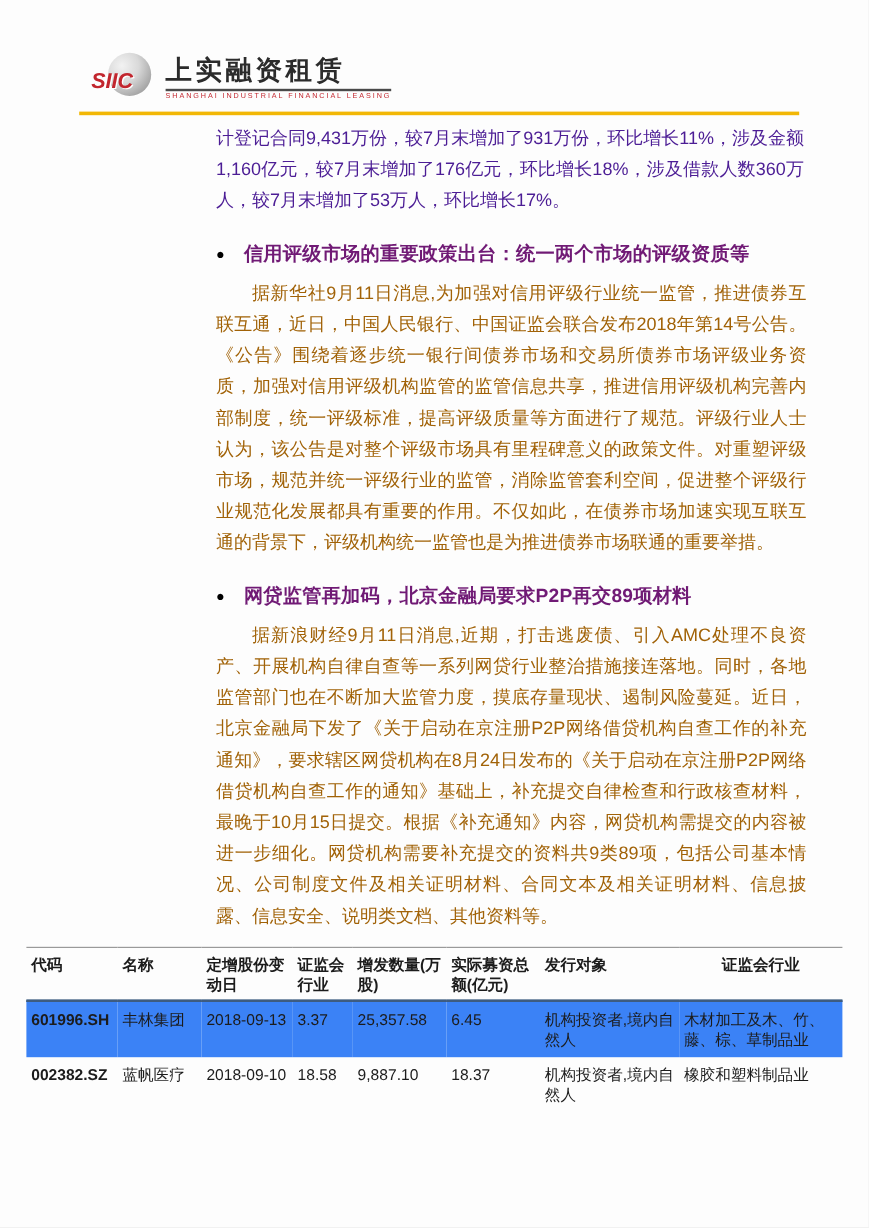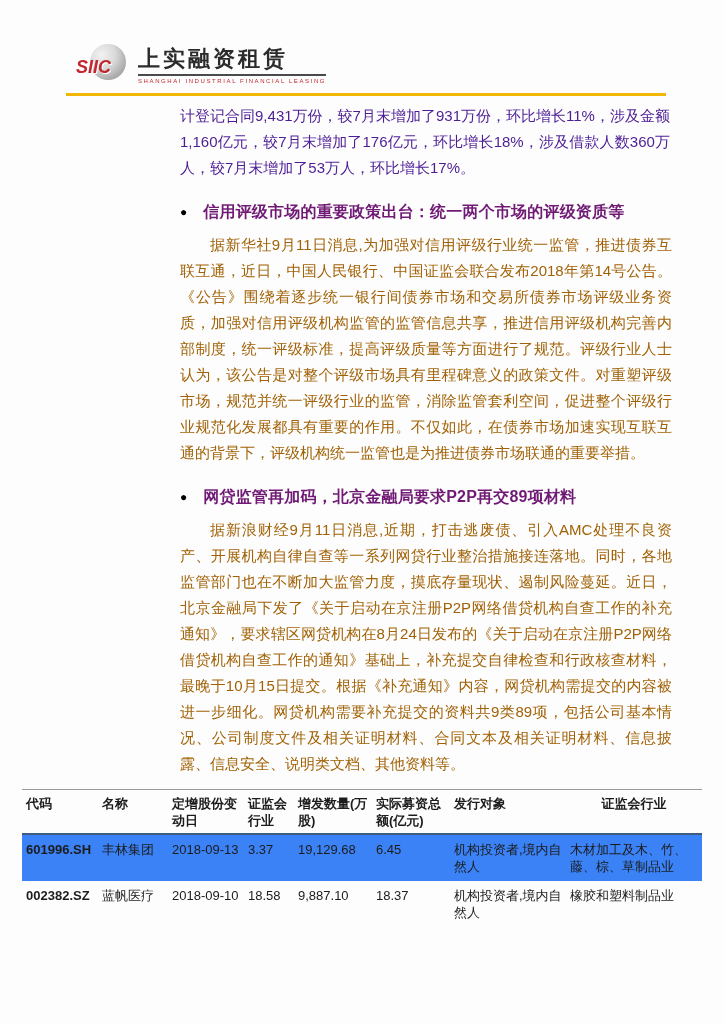--- a/index.html
+++ b/index.html
@@ -133,21 +133,21 @@
         <th>发行对象</th>
         <th class="center">证监会行业</th>
       </tr>
     </thead>
     <tbody>
       <tr class="stripe">
         <td class="code">601996.SH</td>
         <td>丰林集团</td>
         <td>2018-09-13</td>
         <td>3.37</td>
-        <td>19,129.68</td>
+        <td>25,357.58</td>
         <td>6.45</td>
         <td>机构投资者,境内自然人</td>
         <td>木材加工及木、竹、藤、棕、草制品业</td>
       </tr>
       <tr>
         <td class="code">002382.SZ</td>
         <td>蓝帆医疗</td>
         <td>2018-09-10</td>
         <td>18.58</td>
         <td>9,887.10</td>

